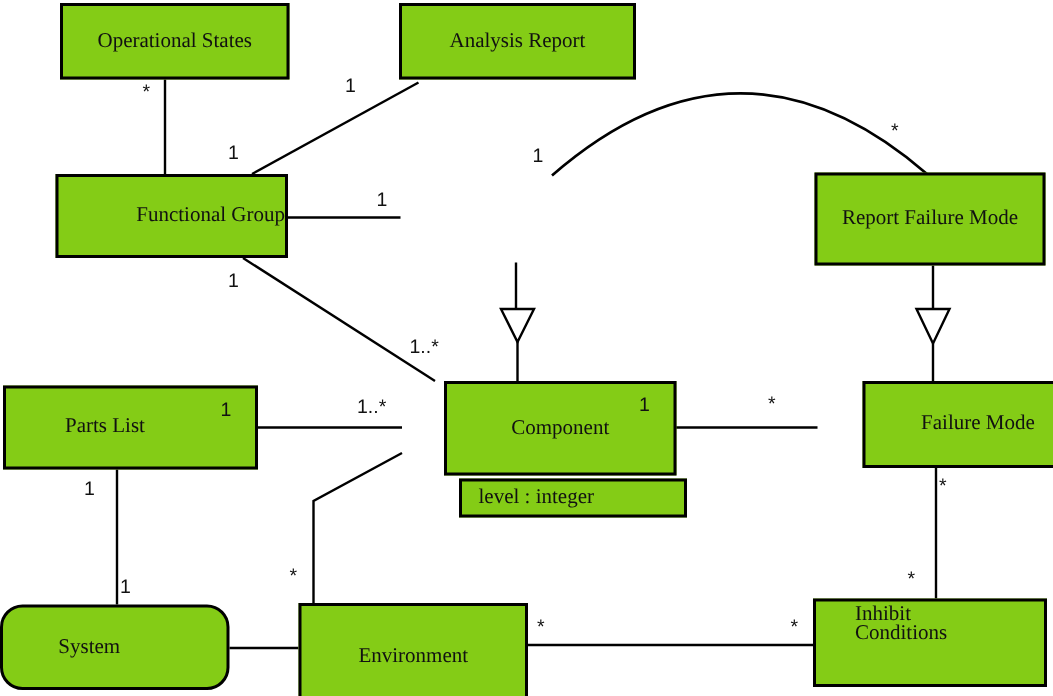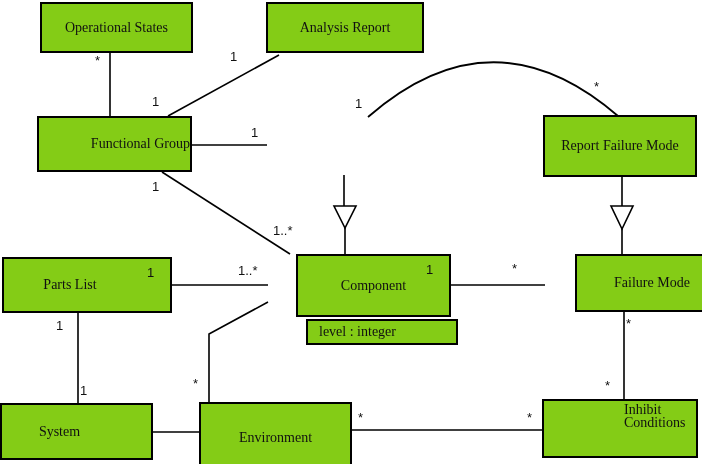--- a/index.html
+++ b/index.html
@@ -38,21 +38,21 @@
   }
   .node.shift-left {
     padding-right: 34px;
   }
   .node.attr-box {
     justify-content: flex-start;
     padding-left: 11px;
   }
   .node.top-left-text {
     align-items: flex-start;
-    justify-content: flex-end;
+    justify-content: flex-start;
     padding: 2px 0 0 26px;
     white-space: normal;
   }
   .node.top-left-text .wrap {
     display: block;
     width: 72px;
     line-height: 13px;
   }
   .mult {
     position: absolute;
@@ -108,21 +108,21 @@
   </div>
 
   <div class="node attr-box" style="left:270px; top:319px; width:152px; height:26px;margin-left:36px;">
     <span>level : integer</span>
   </div>
 
   <div class="node shift-left" style="left:2px; top:257px; width:170px; height:56px;">
     <span>Parts List</span>
   </div>
 
-  <div class="node shift-left" style="left:0px; top:403px; width:153px; height:57px;">
+  <div class="node shift-left" style="left:0px; top:403px; width:153px; height:57px;border-radius:15px;">
     <span>System</span>
   </div>
 
   <div class="node" style="left:199px; top:402px; width:153px; height:71px;align-items:center;">
     <span>Environment</span>
   </div>
 
   <div class="node" style="left:545px; top:254px; width:154px; height:58px;margin-left:30px;">
     <span>Failure Mode</span>
   </div>

